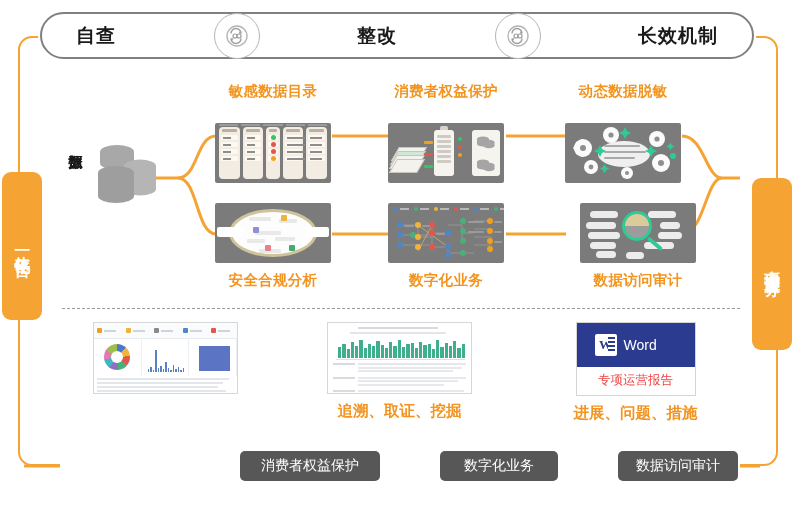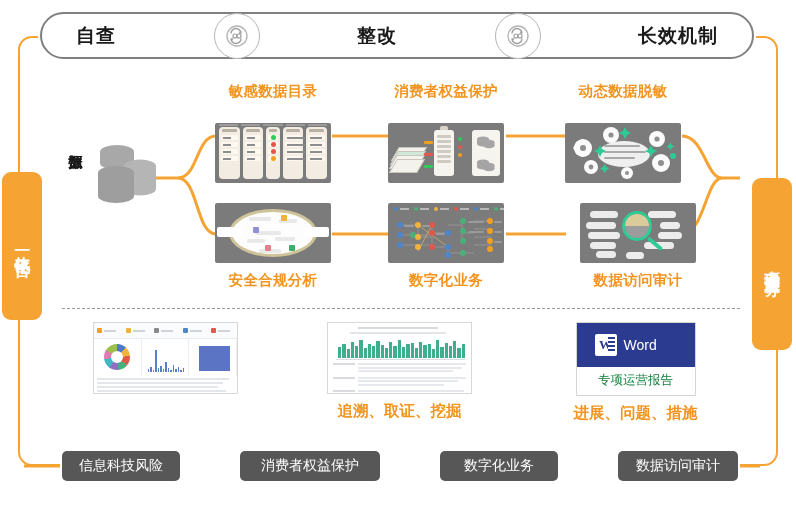--- a/index.html
+++ b/index.html
@@ -229,21 +229,21 @@
     display:flex;align-items:center;justify-content:center;
     font-size:13px;font-weight:bold;color:#2b3b8f;font-family:"Liberation Serif",serif;
   }
   .word-mark:after{
     content:"";position:absolute;right:2px;top:3px;width:7px;height:16px;
     background:repeating-linear-gradient(#2b3b8f 0 2px,#fff 2px 4px);
   }
   .word-txt{color:#fff;font-size:14px;}
   .word-ft{
     height:27px;display:flex;align-items:center;justify-content:center;
-    font-size:12.5px;color:#15803d;
+    font-size:12.5px;color:#ef4444;
   }
 
   
   .chip{
     position:absolute;top:451px;height:30px;background:#575757;border-radius:5px;
     color:#fff;font-size:14px;display:flex;align-items:center;justify-content:center;
     z-index:6;white-space:nowrap;padding:0 12px;box-sizing:border-box;
   }
   .chip.c1{left:62px;width:118px;}
   .chip.c2{left:240px;width:140px;}
@@ -772,18 +772,17 @@
     <div class="word-shot">
       <div class="word-hd">
         <div class="word-mark">W</div>
         <div class="word-txt">Word</div>
       </div>
       <div class="word-ft">专项运营报告</div>
     </div>
     <div class="cap">进展、问题、措施</div>
   </div>
 
-  <div class="chip c1">信息科技风险</div>
   <div class="chip c2">消费者权益保护</div>
   <div class="chip c3">数字化业务</div>
   <div class="chip c4">数据访问审计</div>
 
 </div>
 
 </body></html>

